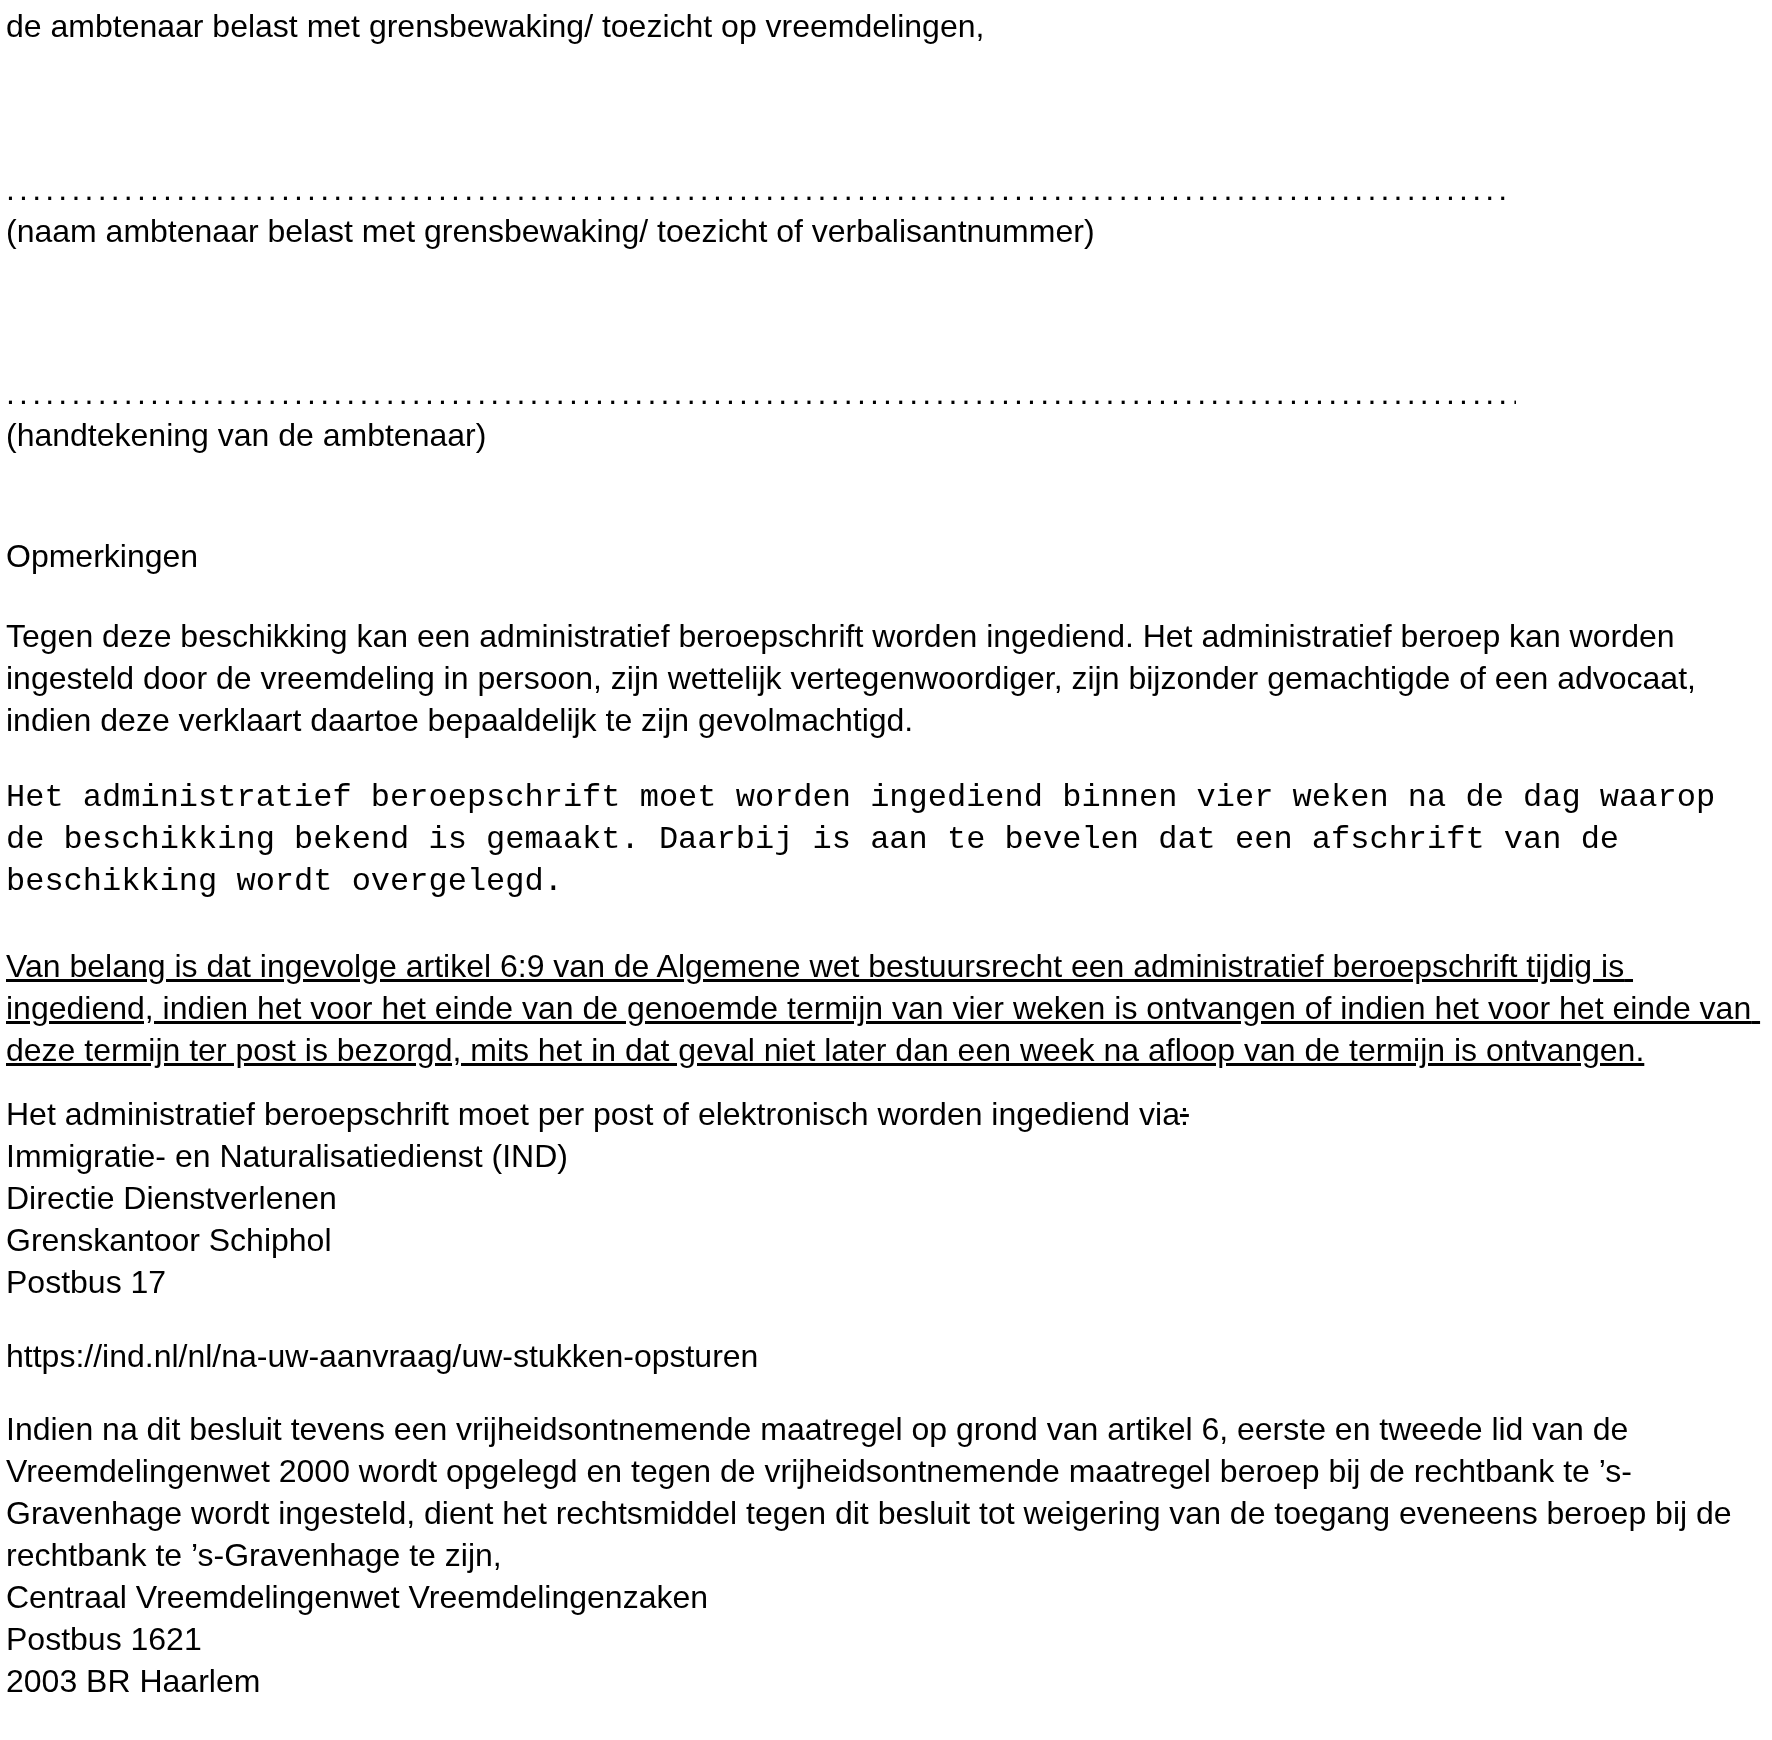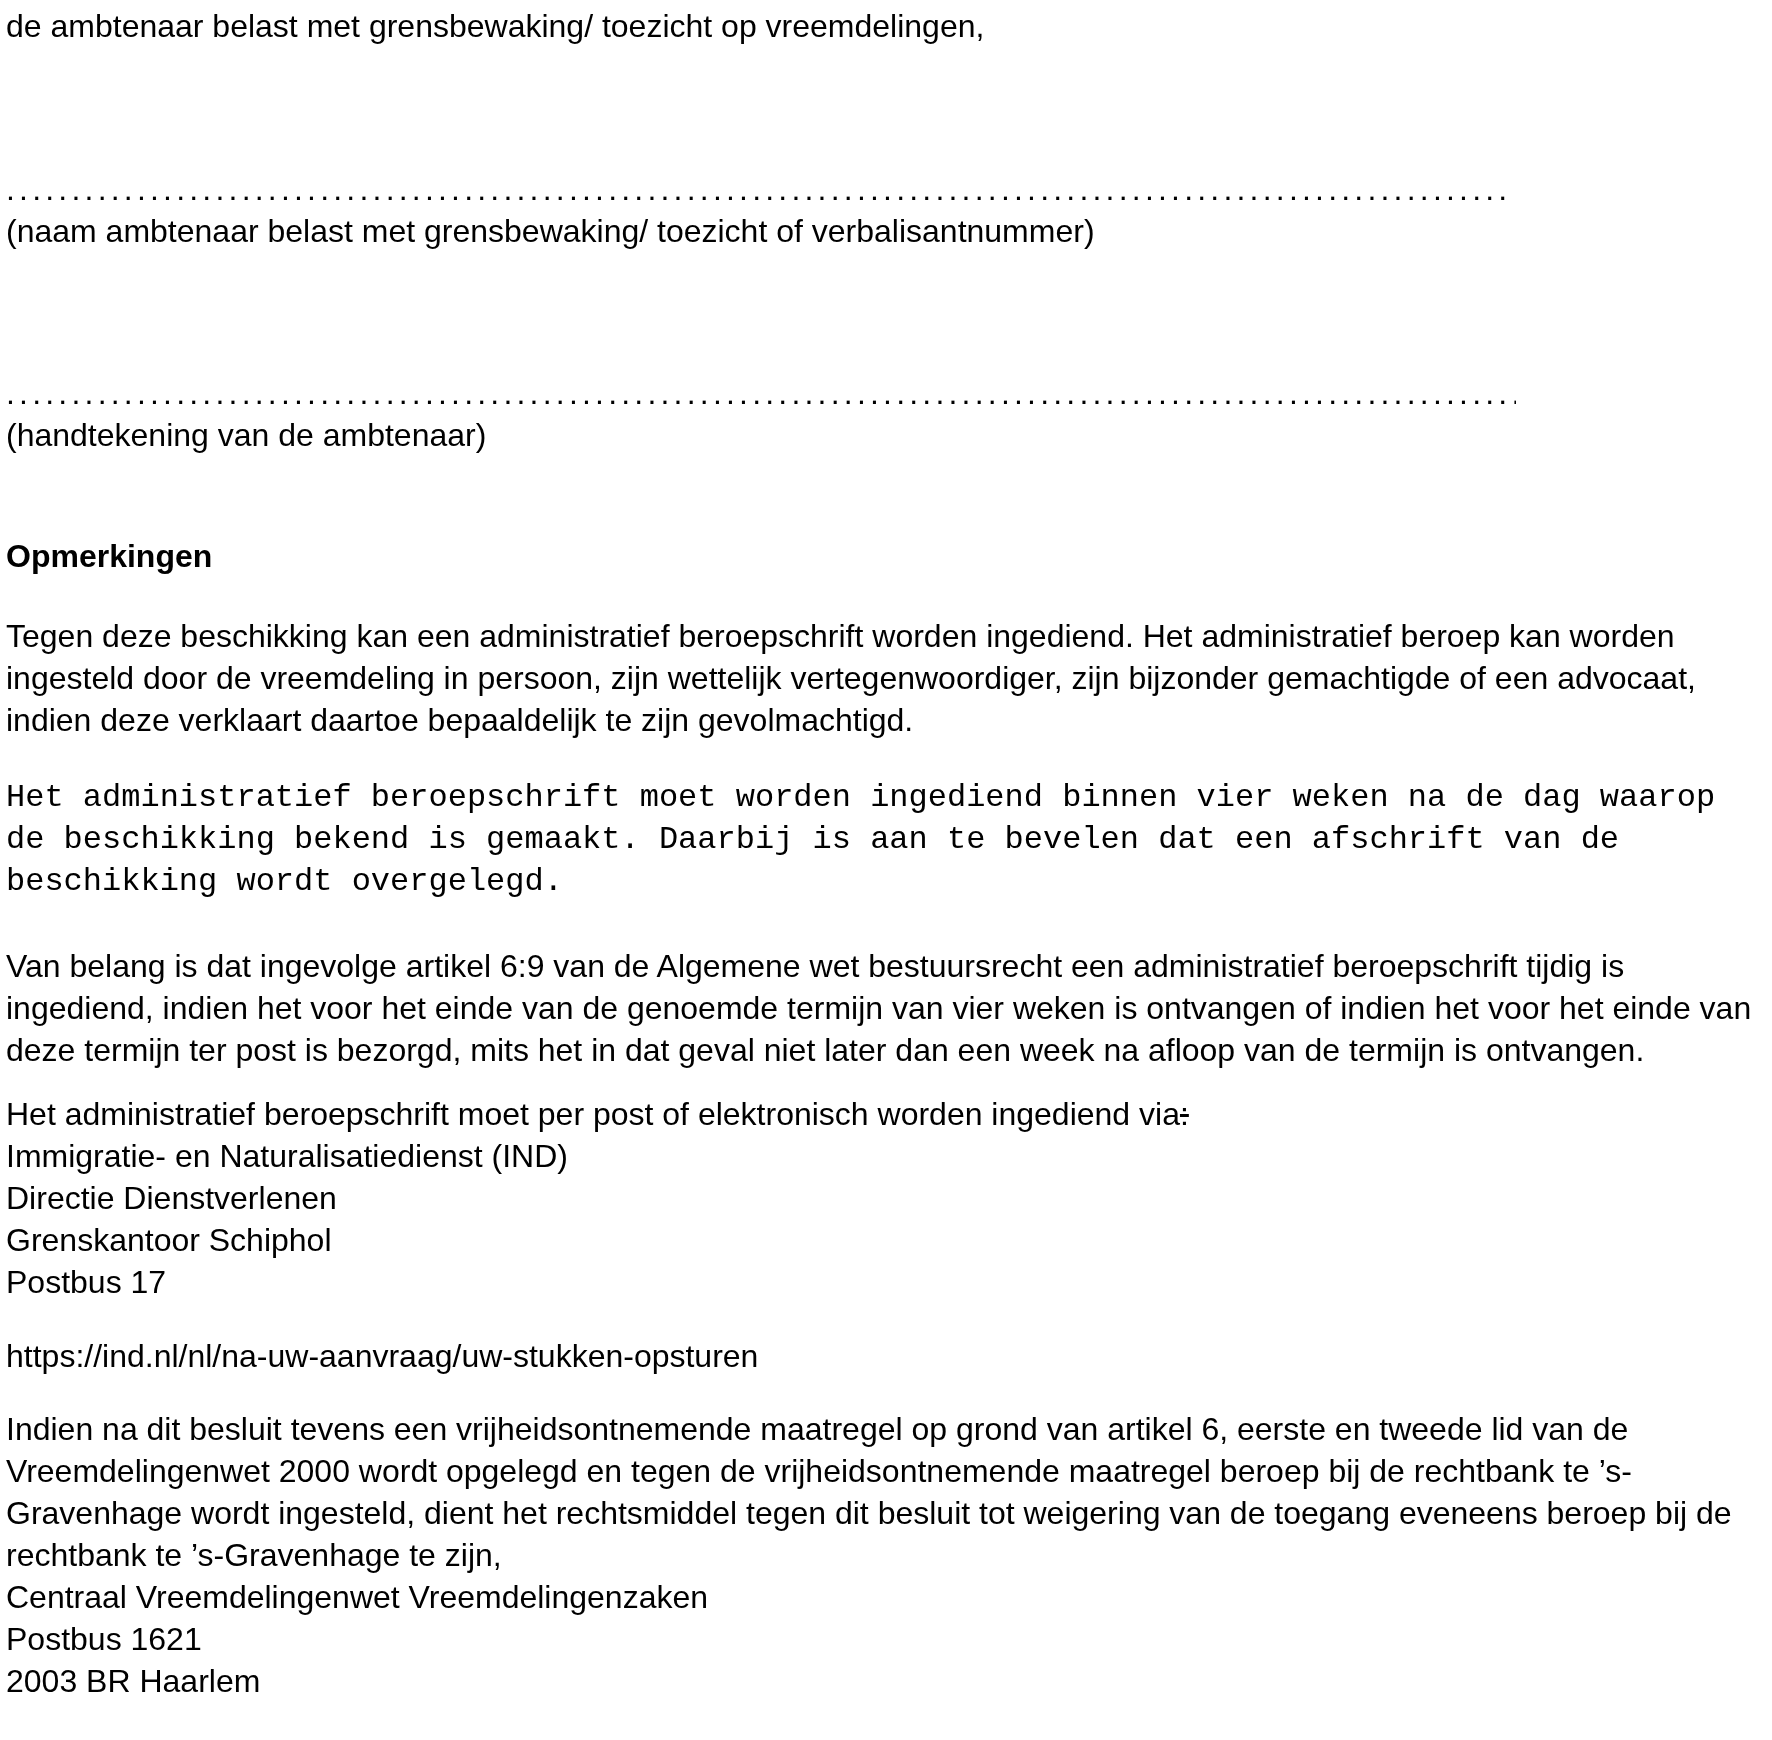--- a/index.html
+++ b/index.html
@@ -26,25 +26,25 @@
     white-space: nowrap;
     overflow: hidden;
     width: 1510px;
   }
   #dotted1 { margin-top: 121px; }
   #caption1 { margin-top: 0; }
   #dotted2 { margin-top: 120px; }
   #caption2 { margin-top: 0; }
   #heading {
     margin-top: 79px;
-    font-weight: bold;
+    font-weight: normal;
   }
   #para1 { margin-top: 38px; }
   #para2 { margin-top: 36px; font-family: Liberation Mono, monospace; }
-  #para3 { margin-top: 42px; }
+  #para3 { margin-top: 42px; text-decoration: underline; }
   #via-line { margin-top: 22px; }
   #url-line { margin-top: 32px; }
   #para4 { margin-top: 31px; }
   .strike { text-decoration: line-through; }
 </style>
 </head>
 <body>
 
 <div class="doc">
 

